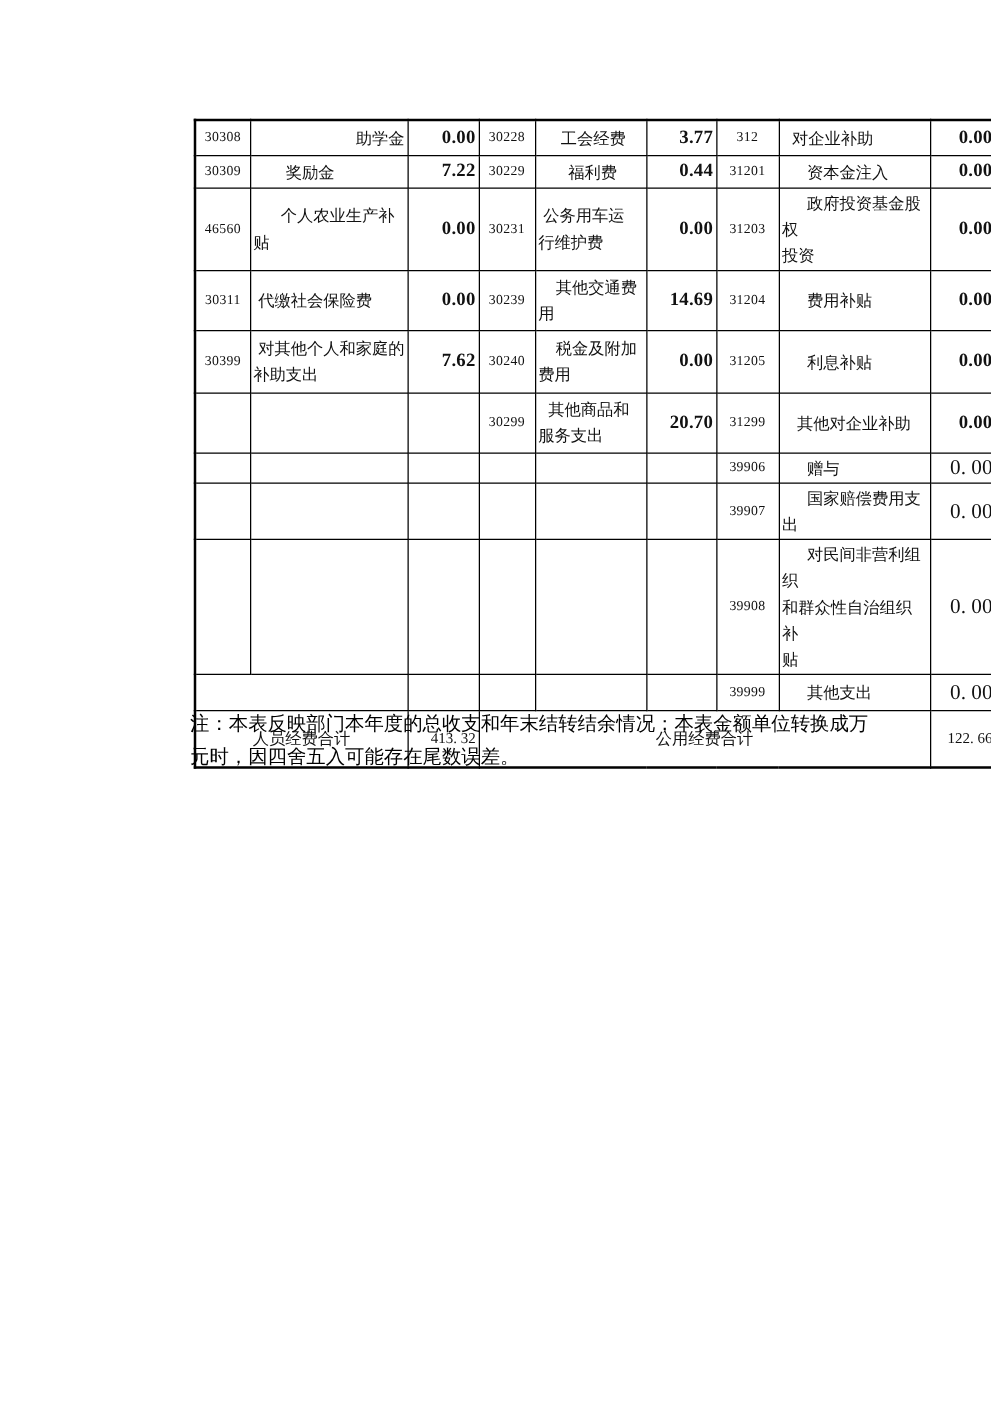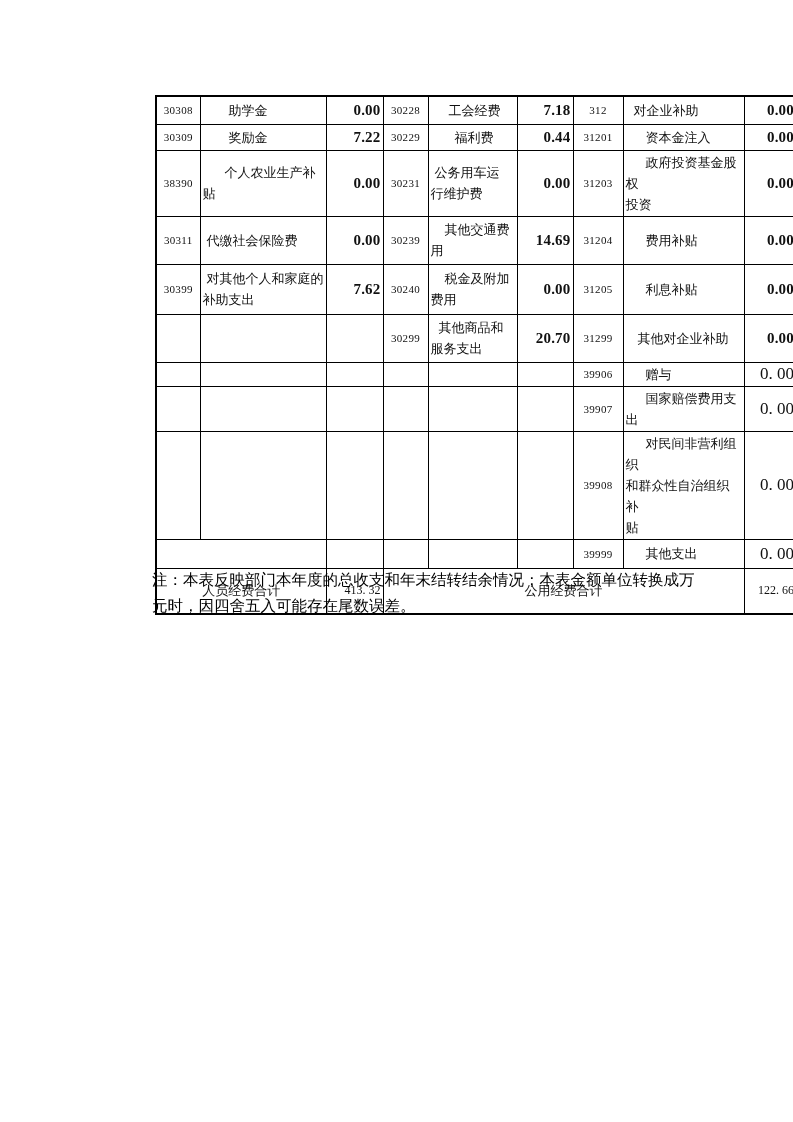--- a/index.html
+++ b/index.html
@@ -92,42 +92,42 @@
           <col style="width: 45px;">
           <col style="width: 89px;">
           <col style="width: 56px;">
           <col style="width: 50px;">
           <col style="width: 121px;">
           <col style="width: 53px;">
         </colgroup>
       <tbody>
           <tr style="height: 28px;">
             <td class="code">30308</td>
-            <td class="name" style="text-indent: 26px;">助学金</td>
+            <td class="name" style="text-indent: 26px; text-align: right;">助学金</td>
             <td class="vbig">0.00</td>
             <td class="code">30228</td>
             <td class="name" style="text-indent: 18px;">工会经费</td>
-            <td class="vbig">7.18</td>
+            <td class="vbig">3.77</td>
             <td class="code">312</td>
             <td class="name" style="text-indent: 8px;">对企业补助</td>
             <td class="vbig">0.00</td>
           </tr>
           <tr style="height: 26px;">
             <td class="code">30309</td>
             <td class="name" style="text-indent: 26px;">奖励金</td>
             <td class="vbig">7.22</td>
             <td class="code">30229</td>
             <td class="name" style="text-indent: 24px;">福利费</td>
             <td class="vbig">0.44</td>
             <td class="code">31201</td>
             <td class="name" style="text-indent: 20px;">资本金注入</td>
             <td class="vbig">0.00</td>
           </tr>
           <tr style="height: 47px;">
-            <td class="code">38390</td>
+            <td class="code">46560</td>
             <td class="name" style="text-indent: 22px;">个人农业生产补贴</td>
             <td class="vbig">0.00</td>
             <td class="code">30231</td>
             <td class="name" style="text-indent: 4px;">公务用车运
 行维护费</td>
             <td class="vbig">0.00</td>
             <td class="code">31203</td>
             <td class="name" style="text-indent: 20px;">政府投资基金股权
 投资</td>
             <td class="vbig">0.00</td>

